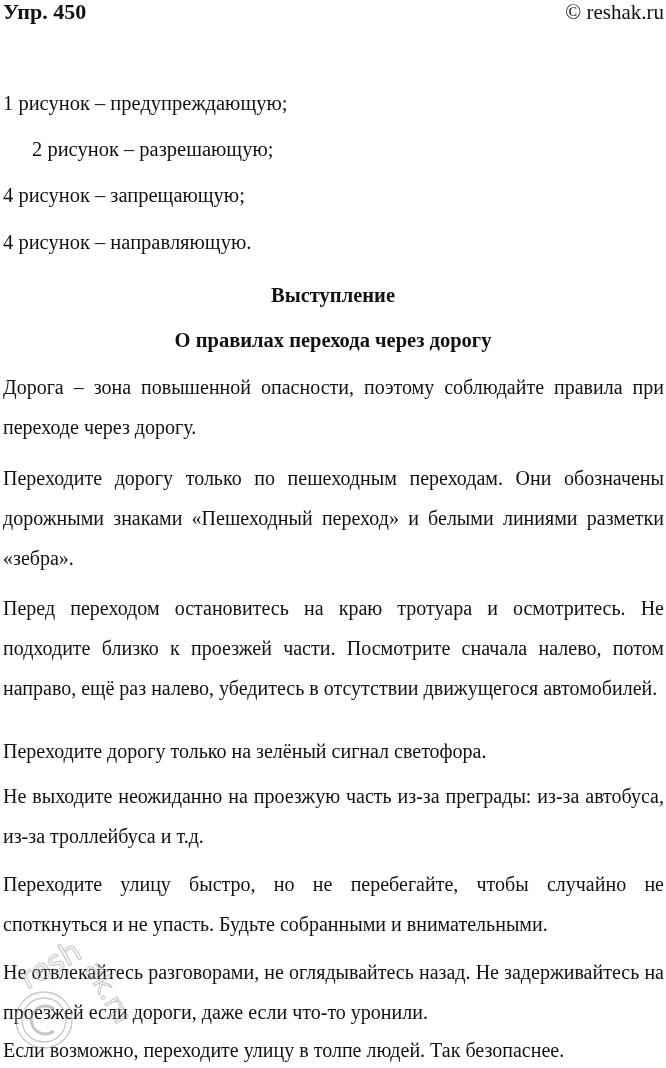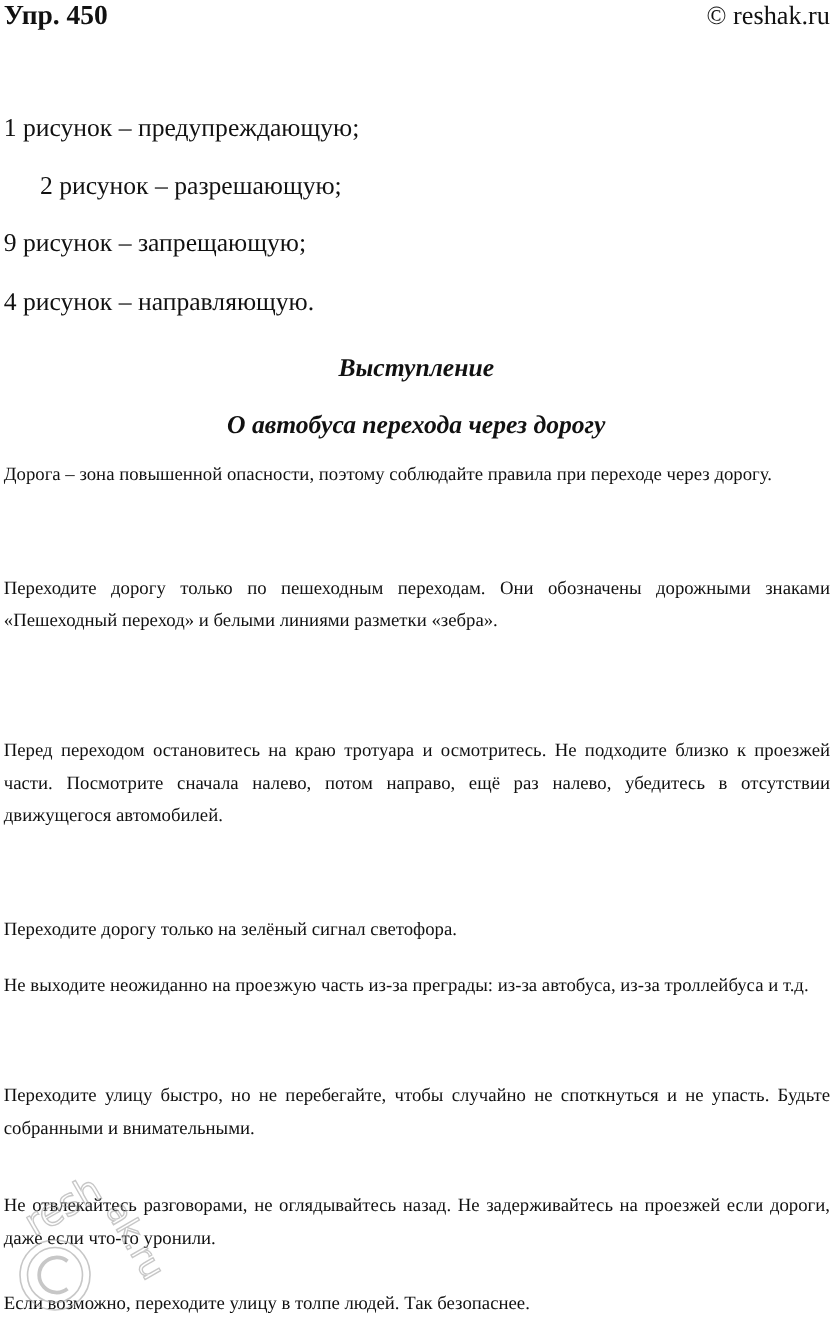--- a/index.html
+++ b/index.html
@@ -50,30 +50,29 @@
       font-size: 20.5px;
       line-height: 24px;
       white-space: nowrap;
     }
     .center {
       position: absolute;
       left: 0;
       width: 666px;
       text-align: center;
       font-weight: bold;
-      font-style: italic;
       font-size: 20.5px;
       line-height: 24px;
     }
     .para {
       position: absolute;
       left: 3px;
       width: 661px;
-      font-size: 15px;
-      line-height: 26px;
+      font-size: 20px;
+      line-height: 40px;
       text-align: justify;
       text-align-last: left;
     }
     .watermark {
       position: absolute;
       left: 10px;
       top: 935px;
       width: 120px;
       height: 133px;
       pointer-events: none;
@@ -87,26 +86,26 @@
 
   <div class="header">
     <div class="ex-title">Упр. 450</div>
     <div class="copyright">© reshak.ru</div>
   </div>
 
 
   <div>
     <div class="line" style="top:91px;">1 рисунок – предупреждающую;</div>
     <div class="line" style="top:137px;margin-left:29px;">2 рисунок – разрешающую;</div>
-    <div class="line" style="top:183px;">9 рисунок – запрещающую;</div>
+    <div class="line" style="top:183px;">4 рисунок – запрещающую;</div>
     <div class="line" style="top:230px;">4 рисунок – направляющую.</div>
   </div>
 
   <div class="center" style="top:283px;">Выступление</div>
-  <div class="center" style="top:328px;">О автобуса перехода через дорогу</div>
+  <div class="center" style="top:328px;">О правилах перехода через дорогу</div>
 
   <div>
     <div class="para" style="top:367px;">Дорога – зона повышенной опасности, поэтому соблюдайте правила при переходе через дорогу.</div>
     <div class="para" style="top:458px;">Переходите дорогу только по пешеходным переходам. Они обозначены дорожными знаками «Пешеходный переход» и белыми линиями разметки «зебра».</div>
     <div class="para" style="top:588px;">Перед переходом остановитесь на краю тротуара и осмотритесь. Не подходите близко к проезжей части. Посмотрите сначала налево, потом направо, ещё раз налево, убедитесь в отсутствии движущегося автомобилей.</div>
     <div class="para" style="top:731px;">Переходите дорогу только на зелёный сигнал светофора.</div>
     <div class="para" style="top:776px;">Не выходите неожиданно на проезжую часть из-за преграды: из-за автобуса, из-за троллейбуса и т.д.</div>
     <div class="para" style="top:864px;">Переходите улицу быстро, но не перебегайте, чтобы случайно не споткнуться и не упасть. Будьте собранными и внимательными.</div>
     <div class="para" style="top:952px;">Не отвлекайтесь разговорами, не оглядывайтесь назад. Не задерживайтесь на проезжей если дороги, даже если что-то уронили.</div>
     <div class="para" style="top:1030px;">Если возможно, переходите улицу в толпе людей. Так безопаснее.</div>

